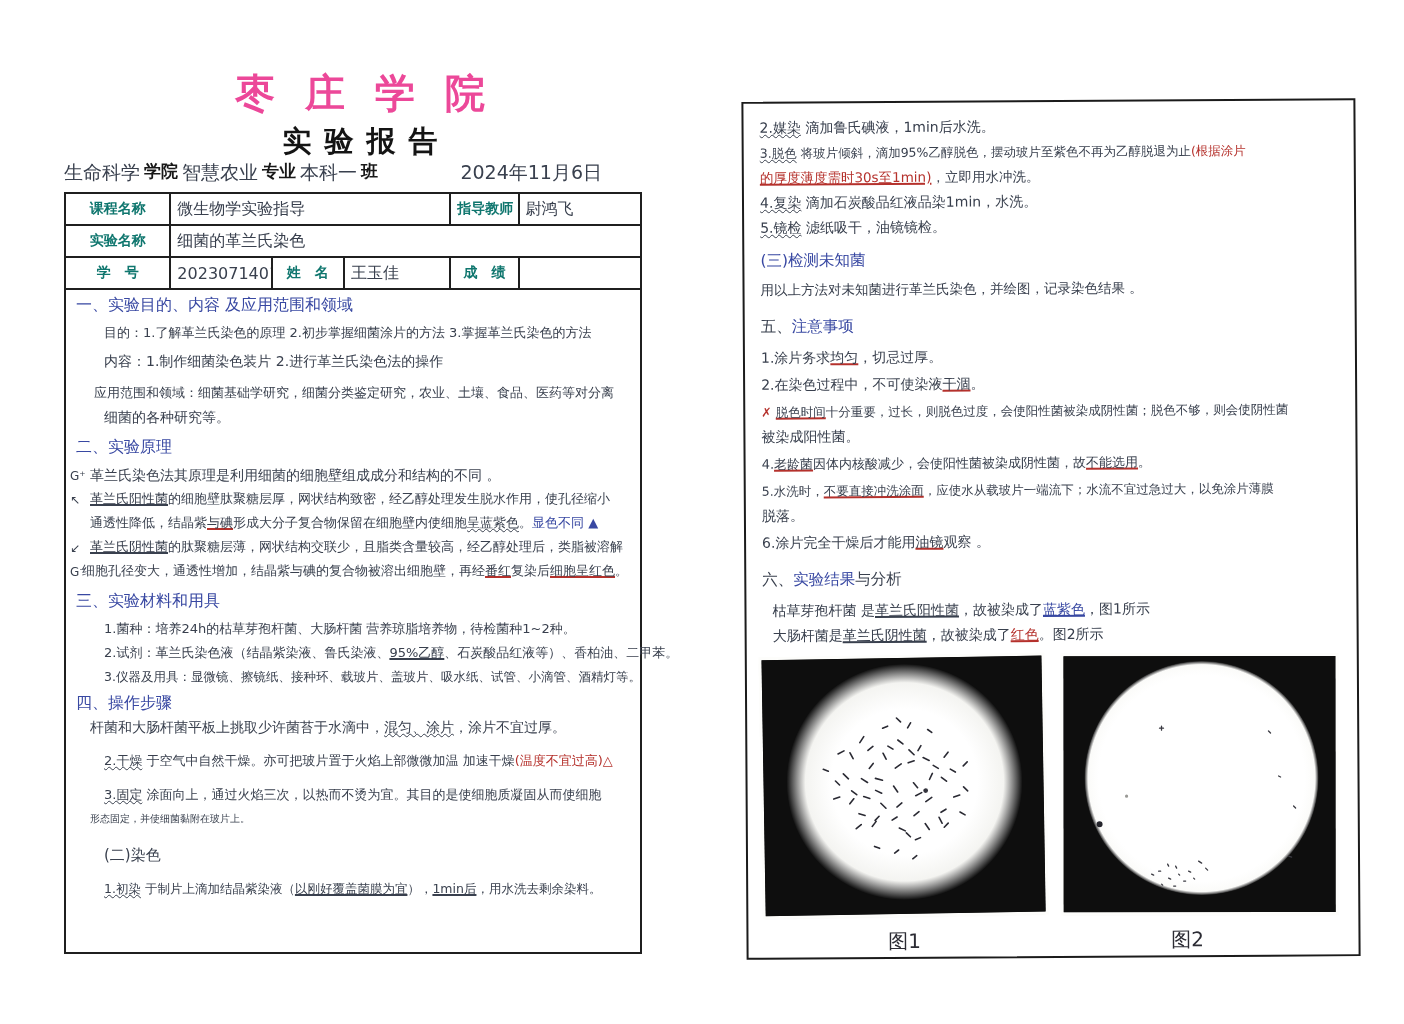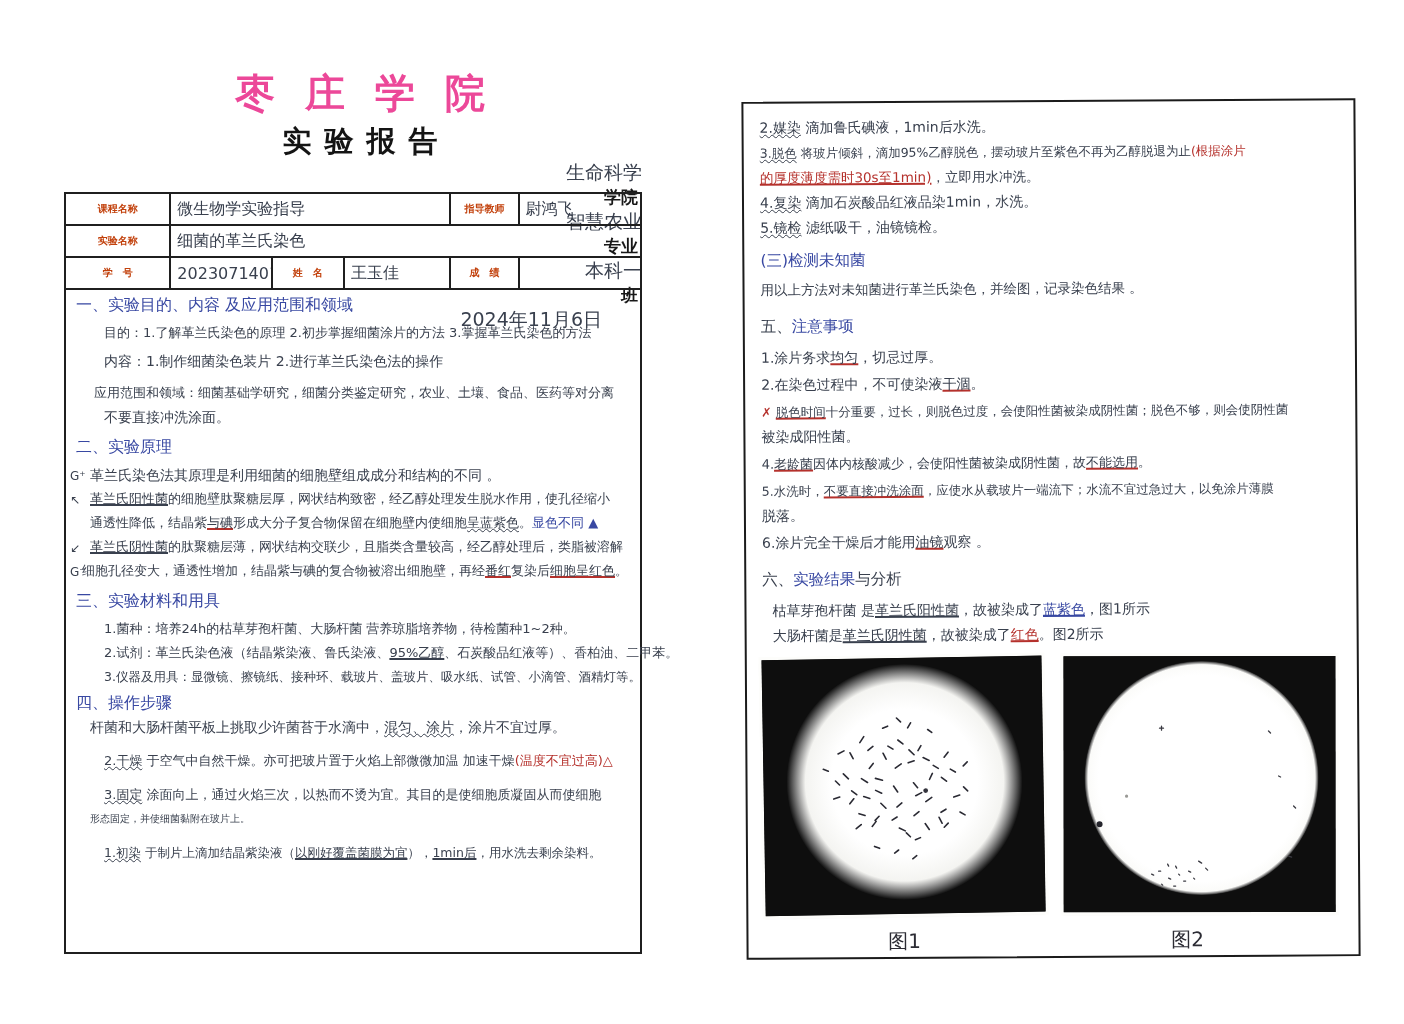--- a/index.html
+++ b/index.html
@@ -16,36 +16,36 @@
     letter-spacing:30px;text-indent:30px;color:#ec4899;
   }
   .report-title{
     position:absolute;left:60px;top:122px;width:600px;
     text-align:center;font-size:29px;font-weight:bold;
     letter-spacing:13px;text-indent:13px;color:#141414;
   }
   
   .info-strip{
     position:absolute;left:64px;top:160px;width:578px;height:30px;
-    display:flex;align-items:flex-end;white-space:nowrap;flex-direction:column;
+    display:flex;align-items:flex-start;white-space:nowrap;
   }
   .info-strip .hand{font-size:19px;color:#39404e;}
   .info-strip .print{font-size:17px;font-weight:bold;color:#181818;margin:0 4px;}
   .info-strip .spacer{flex:1;}
   .info-strip .date{margin-right:40px;}
   
   table.info-table{
     position:absolute;left:64px;top:192px;width:578px;height:90px;
     border-collapse:collapse;table-layout:fixed;
   }
   table.info-table td{
     border:2px solid #1f1f1f;padding:0 6px;height:30px;
     overflow:hidden;white-space:nowrap;
   }
-  td.plabel{font-size:10px;font-weight:bold;text-align:center;color:#c2410c;border-radius:15px;}
+  td.plabel{font-size:14px;font-weight:bold;text-align:center;color:#0f766e;border-radius:15px;}
   td.hval{font-size:16px;color:#39404e;}
   
   .left-box{
     position:absolute;left:64px;top:281px;width:578px;height:673px;
     border:2px solid #1f1f1f;border-top:none;
     padding:6px 10px 0 10px;box-sizing:border-box;
   }
   .right-box{
     position:absolute;left:744px;top:100px;width:614px;height:858px;
     border:2.5px solid #1b1b1b;transform:rotate(-0.35deg);
@@ -126,36 +126,37 @@
   </tr>
 </tbody>
   </table>
 
 <div class="left-box">
   <div id="left-lines">
       <div class="hline" style="margin-top: 6px; font-size: 16px;"><span class="seg c-blue">一、实验目的、内容 及应用范围和领域</span></div>
       <div class="hline" style="margin-top: 4px; padding-left: 28px; font-size: 13px;"><span class="seg c-ink">目的：1.了解革兰氏染色的原理  2.初步掌握细菌涂片的方法  3.掌握革兰氏染色的方法</span></div>
       <div class="hline" style="margin-top: 4px; padding-left: 28px; font-size: 14px;"><span class="seg c-ink">内容：1.制作细菌染色装片    2.进行革兰氏染色法的操作</span></div>
       <div class="hline" style="margin-top: 8px; padding-left: 18px; font-size: 13px;"><span class="seg c-ink">应用范围和领域：细菌基础学研究，细菌分类鉴定研究，农业、土壤、食品、医药等对分离</span></div>
-      <div class="hline" style="padding-left: 28px; font-size: 14px;"><span class="seg c-ink">不要直接冲洗涂面。</span></div>
+      <div class="hline" style="padding-left: 28px; font-size: 14px;"><span class="seg c-ink">细菌的各种研究等。</span></div>
       <div class="hline" style="margin-top: 6px; font-size: 16px;"><span class="seg c-blue">二、实验原理</span></div>
       <div class="hline" style="margin-top: 4px; padding-left: 14px; font-size: 14px;"><span class="margin-note">G⁺</span><span class="seg c-ink">革兰氏染色法其原理是利用细菌的细胞壁组成成分和结构的不同 。</span></div>
       <div class="hline" style="padding-left: 14px; font-size: 13px;"><span class="margin-note">↖</span><span class="seg c-ink u-solid">革兰氏阳性菌</span><span class="seg c-ink">的细胞壁肽聚糖层厚，网状结构致密，经乙醇处理发生脱水作用，使孔径缩小</span></div>
       <div class="hline" style="padding-left: 14px; font-size: 13px;"><span class="seg c-ink">通透性降低，结晶紫</span><span class="seg c-ink u-red-solid">与碘</span><span class="seg c-ink">形成大分子复合物保留在细胞壁内使细胞</span><span class="seg c-ink u-wavy">呈蓝紫色</span><span class="seg c-ink">。</span><span class="seg c-blue">显色不同 ▲</span></div>
       <div class="hline" style="padding-left: 14px; font-size: 13px;"><span class="margin-note">↙</span><span class="seg c-ink u-solid">革兰氏阴性菌</span><span class="seg c-ink">的肽聚糖层薄，网状结构交联少，且脂类含量较高，经乙醇处理后，类脂被溶解</span></div>
       <div class="hline" style="padding-left: 6px; font-size: 13px;"><span class="margin-note">G⁻</span><span class="seg c-ink">细胞孔径变大，通透性增加，结晶紫与碘的复合物被溶出细胞壁，再经</span><span class="seg c-ink u-red-solid">番红</span><span class="seg c-ink">复染后</span><span class="seg c-ink u-red-solid">细胞呈红色</span><span class="seg c-ink">。</span></div>
       <div class="hline" style="margin-top: 6px; font-size: 16px;"><span class="seg c-blue">三、实验材料和用具</span></div>
       <div class="hline" style="margin-top: 4px; padding-left: 28px; font-size: 13px;"><span class="seg c-ink">1.菌种：培养24h的枯草芽孢杆菌、大肠杆菌 营养琼脂培养物，待检菌种1~2种。</span></div>
       <div class="hline" style="padding-left: 28px; font-size: 13px;"><span class="seg c-ink">2.试剂：革兰氏染色液（结晶紫染液、鲁氏染液、</span><span class="seg c-ink u-solid">95%乙醇</span><span class="seg c-ink">、石炭酸品红液等）、香柏油、二甲苯。</span></div>
       <div class="hline" style="padding-left: 28px; font-size: 12.5px;"><span class="seg c-ink">3.仪器及用具：显微镜、擦镜纸、接种环、载玻片、盖玻片、吸水纸、试管、小滴管、酒精灯等。</span></div>
       <div class="hline" style="margin-top: 2px; font-size: 16px;"><span class="seg c-blue">四、操作步骤</span></div>
       <div class="hline" style="padding-left: 14px; font-size: 14px;"><span class="seg c-ink">杆菌和大肠杆菌平板上挑取少许菌苔于水滴中，</span><span class="seg c-ink u-wavy">混匀、涂片</span><span class="seg c-ink">，涂片不宜过厚。</span></div>
       <div class="hline" style="margin-top: 10px; padding-left: 28px; font-size: 13px;"><span class="seg c-ink u-wavy">2.干燥</span><span class="seg c-ink">  于空气中自然干燥。亦可把玻片置于火焰上部微微加温 加速干燥</span><span class="seg c-red">(温度不宜过高)</span><span class="seg c-red">△</span></div>
       <div class="hline" style="margin-top: 10px; padding-left: 28px; font-size: 13px;"><span class="seg c-ink u-wavy">3.固定</span><span class="seg c-ink">  涂面向上，通过火焰三次，以热而不烫为宜。其目的是使细胞质凝固从而使细胞</span></div>
       <div class="hline" style="padding-left: 14px; font-size: 10px;"><span class="seg c-ink">形态固定，并使细菌黏附在玻片上。</span></div>
+      <div class="hline" style="margin-top: 12px; padding-left: 28px; font-size: 15px;"><span class="seg c-ink">(二)染色</span></div>
       <div class="hline" style="margin-top: 10px; padding-left: 28px; font-size: 12.5px;"><span class="seg c-ink u-wavy">1.初染</span><span class="seg c-ink">  于制片上滴加结晶紫染液（</span><span class="seg c-ink u-solid">以刚好覆盖菌膜为宜</span><span class="seg c-ink">），</span><span class="seg c-ink u-solid">1min后</span><span class="seg c-ink">，用水洗去剩余染料。</span></div>
     </div>
 </div>
 
 <div class="right-box">
   <div id="right-lines">
       <div class="hline" style="font-size: 14px;"><span class="seg c-ink u-wavy">2.媒染</span><span class="seg c-ink">  滴加鲁氏碘液，1min后水洗。</span></div>
       <div class="hline" style="font-size: 12.5px;"><span class="seg c-ink u-wavy">3.脱色</span><span class="seg c-ink">  将玻片倾斜，滴加95%乙醇脱色，摆动玻片至紫色不再为乙醇脱退为止</span><span class="seg c-red">(根据涂片</span></div>
       <div class="hline" style="font-size: 13.5px;"><span class="seg c-red u-red-solid">的厚度薄度需时30s至1min)</span><span class="seg c-ink">，立即用水冲洗。</span></div>
       <div class="hline" style="font-size: 14px;"><span class="seg c-ink u-wavy">4.复染</span><span class="seg c-ink">  滴加石炭酸品红液品染1min，水洗。</span></div>

